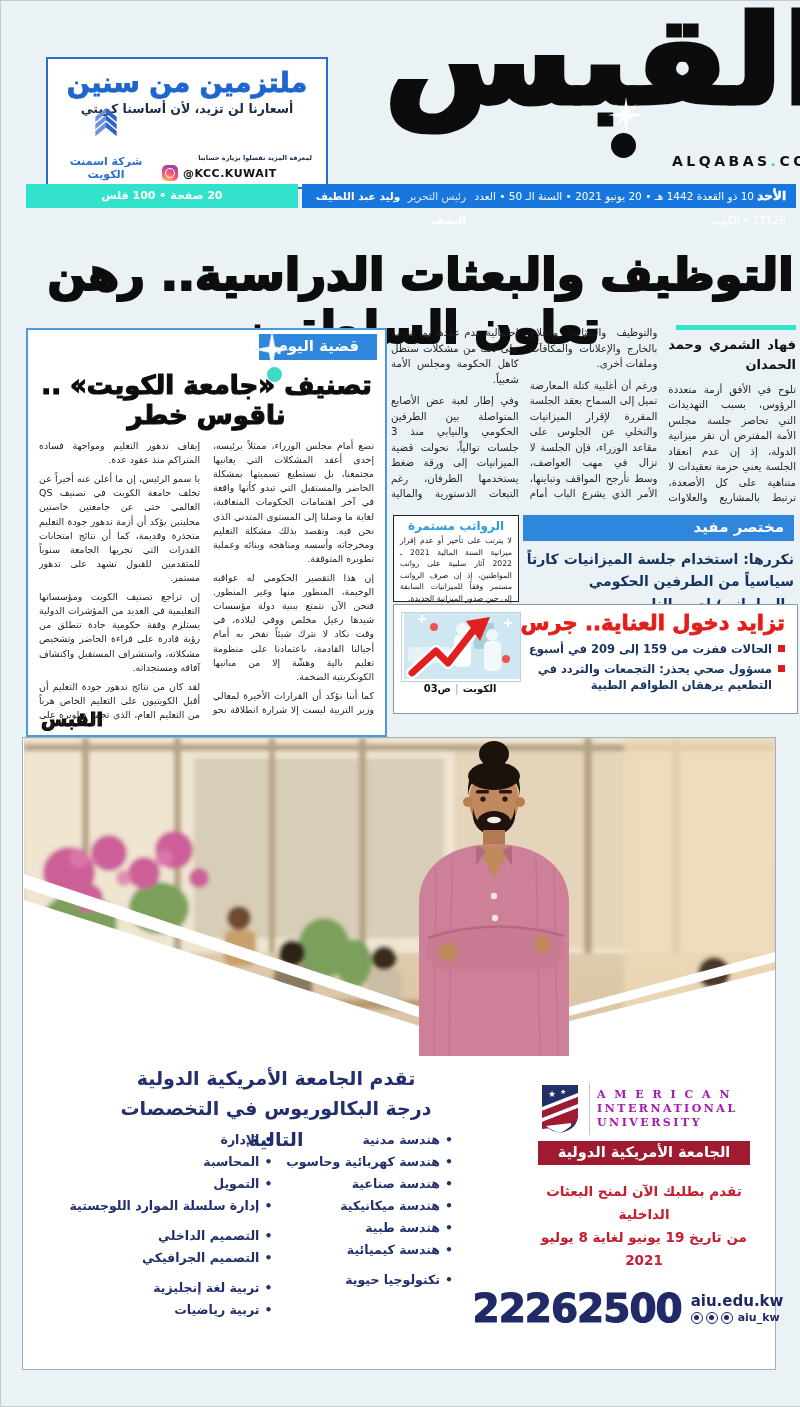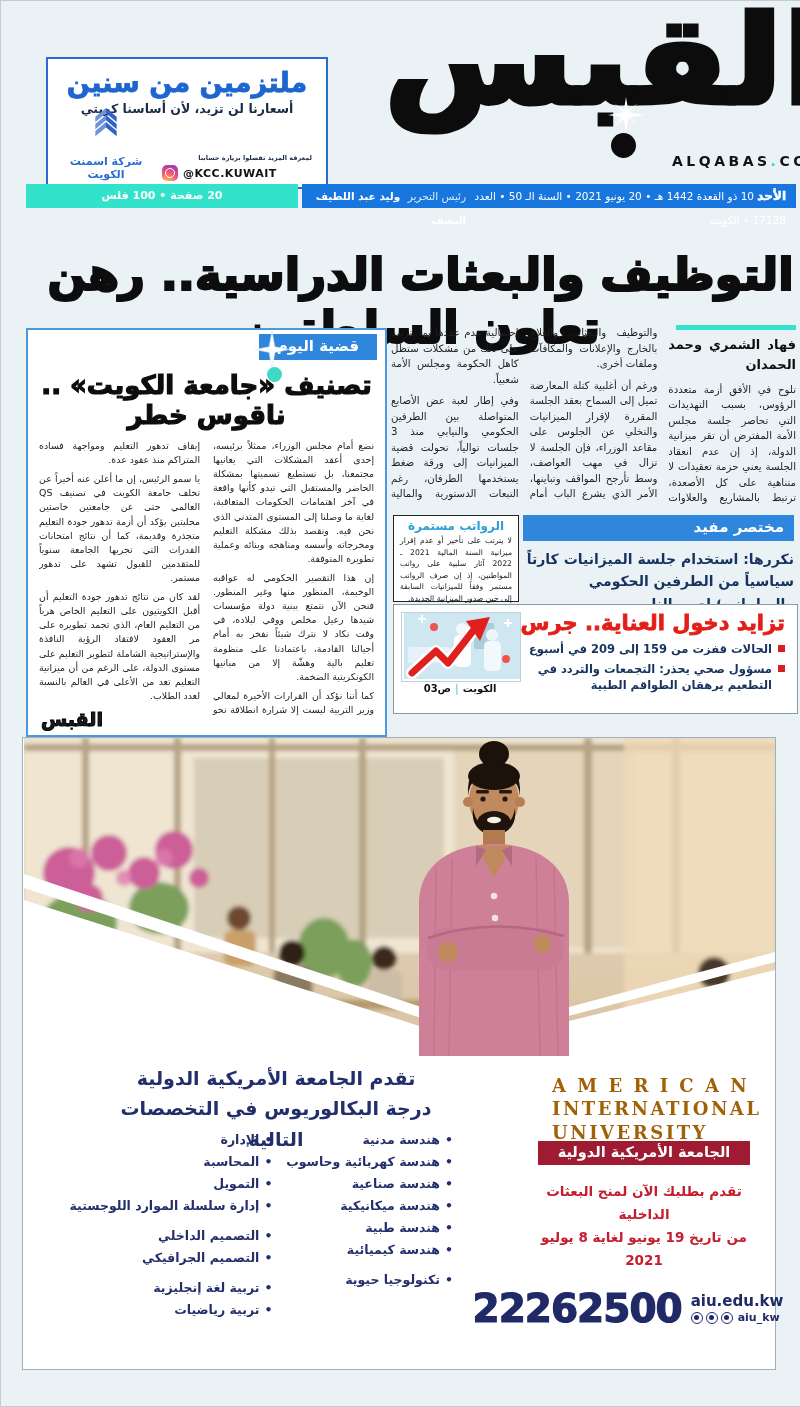--- a/index.html
+++ b/index.html
@@ -108,21 +108,21 @@
          font-size:19px;font-weight:bold;line-height:1.6;}
   .aiu-lists{position:absolute;left:36px;top:394px;width:394px;display:flex;gap:6px;}
   .aiu-col1{width:45%;}
   .aiu-col2{width:55%;}
   .major{font-size:12.5px;font-weight:bold;color:#232f6b;margin-bottom:7px;text-align:right;}
   .major .blt{margin-left:5px;}
   .gap-top{margin-top:15px;}
   .aiu-logo{position:absolute;left:515px;top:341px;width:212px;height:60px;display:flex;
             align-items:center;gap:7px;direction:ltr;}
   .aiu-logo-divider{width:1px;height:52px;background:#c3c3c3;}
-  .aiu-logo-text{font-family:"DejaVu Serif",serif;color:#a16207;font-size:18px;letter-spacing:2.5px;
+  .aiu-logo-text{font-family:"DejaVu Serif",serif;color:#a21caf;font-size:11px;letter-spacing:2.5px;
                  line-height:1.3;font-weight:bold;white-space:nowrap;}
   .aiu-maroon{position:absolute;left:515px;top:403px;width:212px;background:#9e1b32;color:#fff;
               font-weight:bold;font-size:14.5px;text-align:center;padding:3px 0 5px;}
   .aiu-cta{position:absolute;left:502px;top:442px;width:238px;text-align:center;color:#c41e2f;
            font-weight:bold;font-size:13.5px;line-height:1.7;}
   .aiu-contact{position:absolute;left:474px;top:548px;width:262px;direction:ltr;display:flex;
                align-items:center;justify-content:center;gap:9px;}
   .aiu-phone{font-size:39px;font-weight:bold;color:#1f2a66;letter-spacing:-1px;
              -webkit-text-stroke:1.2px #1f2a66;}
   .aiu-web{font-size:15px;font-weight:bold;color:#1f2a66;line-height:1.1;}
@@ -205,20 +205,21 @@
         <polygon points="12,0 14,11 24,13 14,15 12,28 10,15 0,13 10,11" fill="#fff" stroke="#cfe4f5" stroke-width="0.4"></polygon>
       </svg>
     </div>
     <div class="qadiya-dot"></div>
     <div class="qadiya-headline">تصنيف «جامعة الكويت» .. ناقوس خطر</div>
     <div class="qadiya-cols">
       <p>نضع أمام مجلس الوزراء، ممثلاً برئيسه، إحدى أعقد المشكلات التي يعانيها مجتمعنا، بل نستطيع تسميتها بمشكلة الحاضر والمستقبل التي تبدو كأنها واقعة في آخر اهتمامات الحكومات المتعاقبة، لغاية ما وصلنا إلى المستوى المتدني الذي نحن فيه. ونقصد بذلك مشكلة التعليم ومخرجاته وأسسه ومناهجه وبنائه وعملية تطويره المتوقفة.</p>
       <p>إن هذا التقصير الحكومي له عواقبه الوخيمة، المنظور منها وغير المنظور. فنحن الآن نتمتع ببنية دولة مؤسسات شيدها رعيل مخلص ووفي لبلاده، في وقت نكاد لا نترك شيئاً نفخر به أمام أجيالنا القادمة، باعتمادنا على منظومة تعليم بالية وهشّة إلا من مبانيها الكونكريتية الضخمة.</p>
       <p>كما أننا نؤكد أن القرارات الأخيرة لمعالي وزير التربية ليست إلا شرارة انطلاقة نحو إيقاف تدهور التعليم ومواجهة فساده المتراكم منذ عقود عدة.</p>
       <p>يا سمو الرئيس، إن ما أعلن عنه أخيراً عن تخلف جامعة الكويت في تصنيف QS العالمي حتى عن جامعتين خاصتين محليتين يؤكد أن أزمة تدهور جودة التعليم متجذرة وقديمة، كما أن نتائج امتحانات القدرات التي تجريها الجامعة سنوياً للمتقدمين للقبول تشهد على تدهور مستمر.</p>
+      <p>إن تراجع تصنيف الكويت ومؤسساتها التعليمية في العديد من المؤشرات الدولية يستلزم وقفة حكومية جادة تنطلق من رؤية قادرة على قراءة الحاضر وتشخيص مشكلاته، واستشراف المستقبل واكتشاف آفاقه ومستجداته.</p>
       <p>لقد كان من نتائج تدهور جودة التعليم أن أقبل الكويتيون على التعليم الخاص هرباً من التعليم العام، الذي تجمد تطويره على مر العقود لافتقاد الرؤية النافذة والإستراتيجية الشاملة لتطوير التعليم على مستوى الدولة، على الرغم من أن ميزانية التعليم تعد من الأعلى في العالم بالنسبة لعدد الطلاب.</p>
 
     </div>
     <div class="qadiya-sig">القبس</div>
   </div>
 
   <div class="brief">
     <div class="brief-header">مختصر مفيد</div>
     <div class="brief-text">نكررها: استخدام جلسة الميزانيات كارتاً سياسياً من الطرفين الحكومي والبرلماني؛ لعب بالنار.</div>
   </div>

